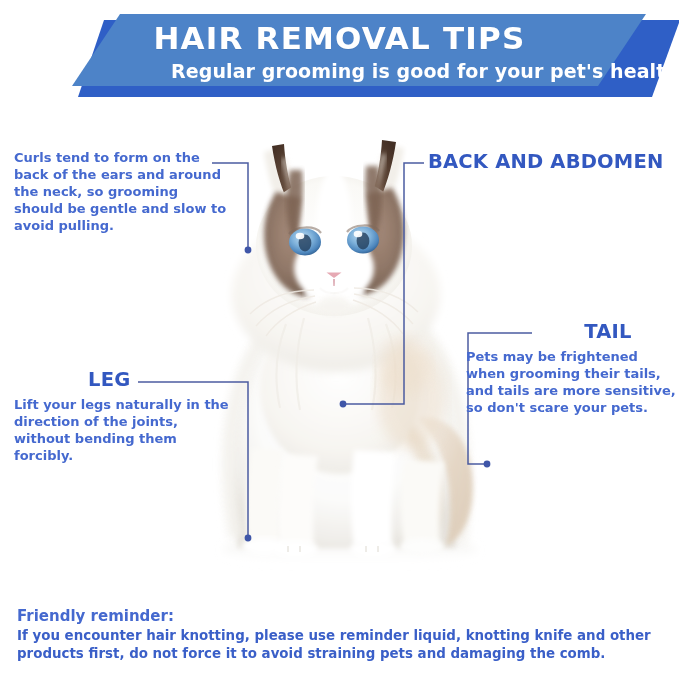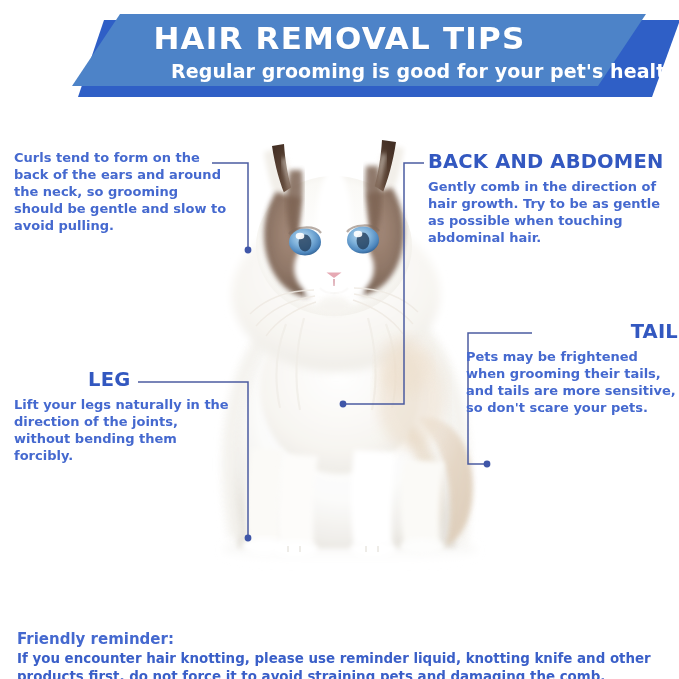--- a/index.html
+++ b/index.html
@@ -53,29 +53,29 @@
   }
   .blk p{
     margin:0;
     font-family:"DejaVu Sans", sans-serif;
     font-weight:bold;font-size:13px;line-height:1.30;
     color:#4569cf;
   }
   #blk-neck{left:14px;top:150px;width:215px;}
   #blk-back{left:428px;top:150px;width:250px;}
   #blk-tail{left:466px;top:320px;width:212px;}
-  #blk-tail h3{text-align:right;margin-left:72px;}
+  #blk-tail h3{text-align:center;margin-left:72px;}
   #blk-leg{left:14px;top:368px;width:215px;}
   #blk-leg h3{margin-left:74px;}
 
   
   .footer{position:absolute;left:17px;top:607px;width:650px;}
   .footer .fr-title{
     font-family:"DejaVu Sans", sans-serif;
-    font-weight:bold;font-size:15px;color:#4569cf;margin-bottom:2px;margin-top:23px;
+    font-weight:bold;font-size:15px;color:#4569cf;margin-bottom:2px;
   }
   .footer .fr-body{
     font-family:"DejaVu Sans", sans-serif;
     font-weight:bold;font-size:13.4px;line-height:1.33;color:#3a5fc8;
   }
 </style>
 </head>
 <body>
 
 <div id="stage">
@@ -257,21 +257,20 @@
       <circle cx="487" cy="464" r="3.4"></circle>
     </g>
   </svg>
 
   <div class="blk" id="blk-neck">
     <p>Curls tend to form on the back of the ears and around the neck, so grooming should be gentle and slow to avoid pulling.</p>
   </div>
 
   <div class="blk" id="blk-back">
     <h3>BACK AND ABDOMEN</h3>
-    <p>Gently comb in the direction of hair growth. Try to be as gentle as possible when touching abdominal hair.</p>
   </div>
 
   <div class="blk" id="blk-tail">
     <h3>TAIL</h3>
     <p>Pets may be frightened when grooming their tails, and tails are more sensitive, so don't scare your pets.</p>
   </div>
 
   <div class="blk" id="blk-leg">
     <h3>LEG</h3>
     <p>Lift your legs naturally in the direction of the joints, without bending them forcibly.</p>

